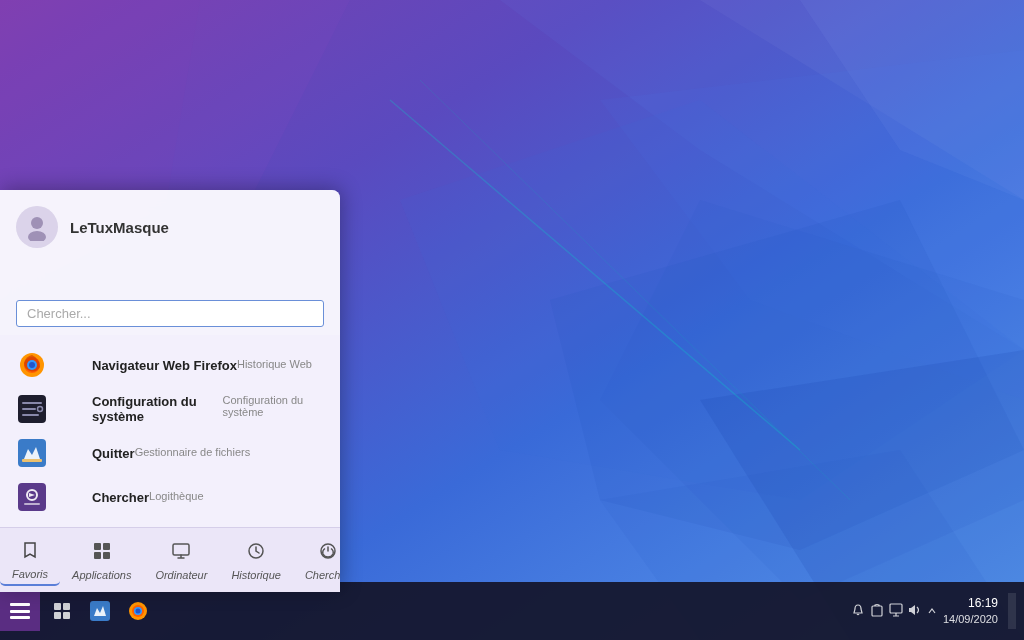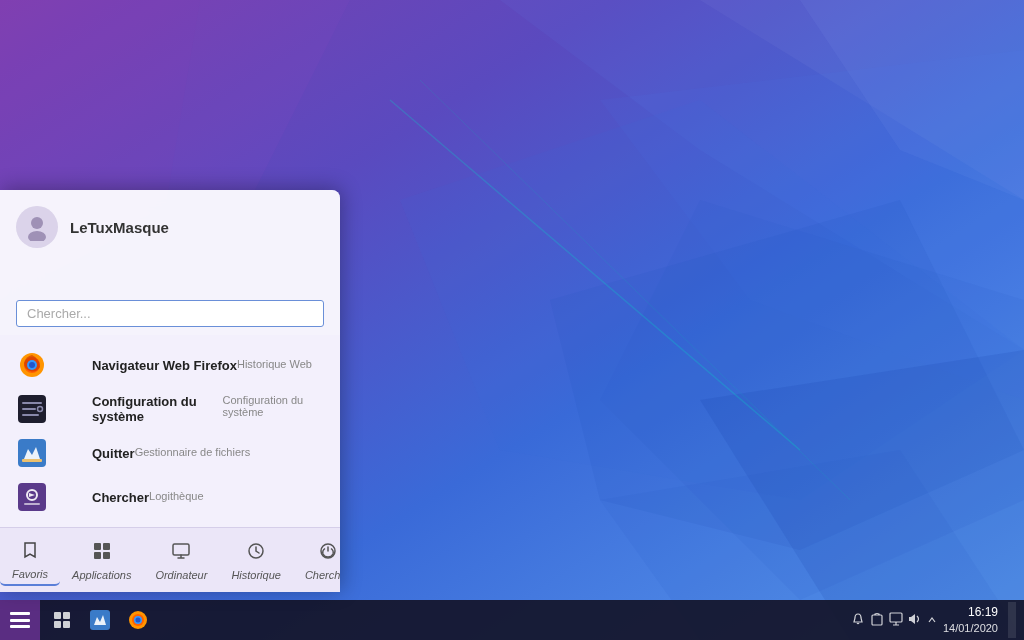--- a/index.html
+++ b/index.html
@@ -36,21 +36,21 @@
       top: 0; left: 0;
       width: 100%; height: 100%;
     }
 
     
     #taskbar {
       position: absolute;
       bottom: 0;
       left: 0;
       width: 1024px;
-      height: 40px;
+      height: 58px;
       background: rgba(20, 20, 40, 0.92);
       display: flex;
       align-items: center;
       z-index: 100;
     }
 
     #taskbar-start {
       width: 40px;
       height: 40px;
       background: #5a2d82;
@@ -520,19 +520,19 @@
 
       <span class="sys-icon">
         <svg width="10" height="10" viewBox="0 0 10 10">
           <path d="M2 7 L5 3 L8 7" stroke="rgba(255,255,255,0.8)" stroke-width="1.2" fill="none"></path>
         </svg>
       </span>
     </div>
 
     <div class="clock-date">
       <span class="clock-time">16:19</span>
-      <span class="clock-date-text">14/01/2020</span>
+      <span class="clock-date-text">14/09/2020</span>
     </div>
 
     <div class="show-desktop"></div>
   </div>
 
 </div>
 
 </body></html>

